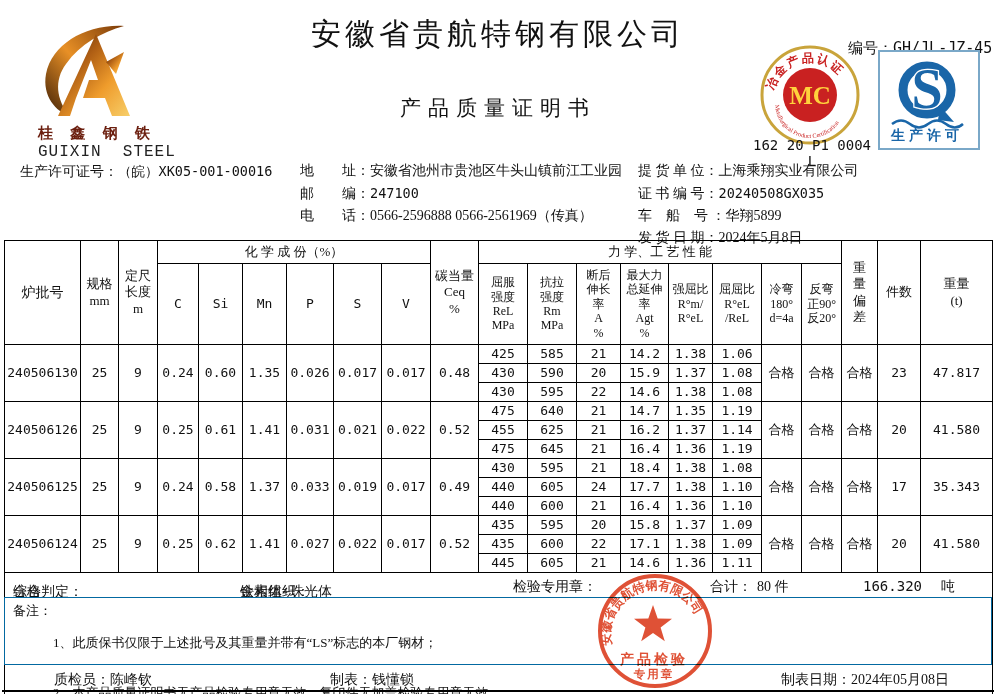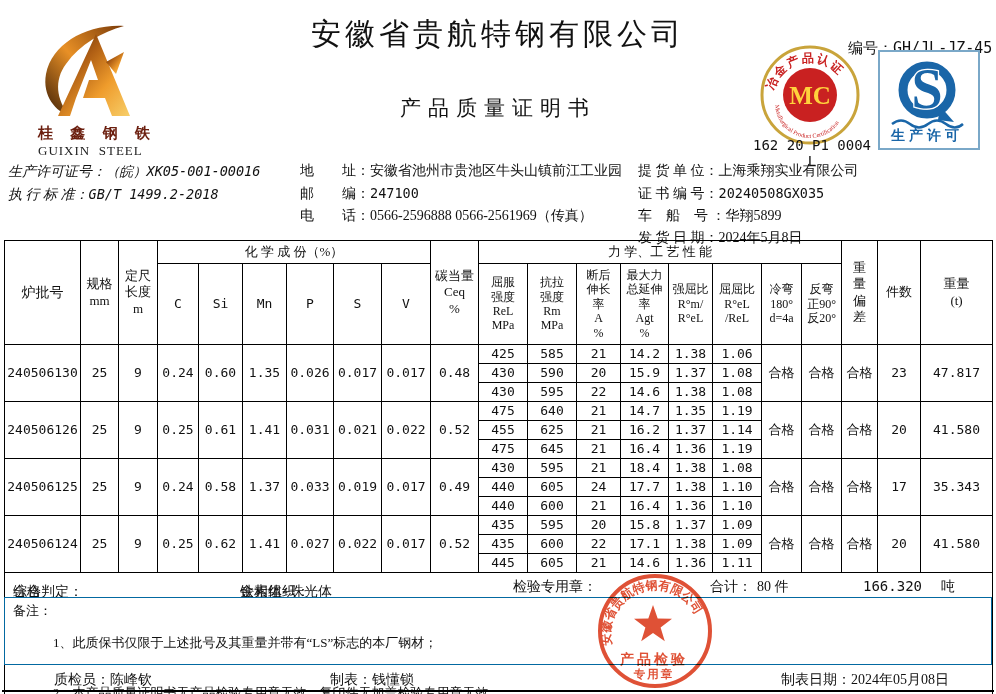--- a/index.html
+++ b/index.html
@@ -13,31 +13,31 @@
 
   
   #title{left:0;right:0;top:14px;text-align:center;font-size:30px;letter-spacing:4px;}
   #subtitle{left:0;right:0;top:94px;text-align:center;font-size:21px;letter-spacing:7px;}
   #doc-no{left:848px;top:23px;font-size:15px;white-space:nowrap;margin-top:16px;}
 
   
   #logo{left:36px;top:22px;width:120px;height:140px;}
   #logo-cn{display:flex;justify-content:space-between;width:112px;margin:2px 0 0 2px;
     font-size:15px;font-weight:bold;color:#6b1e0e;}
-  #logo-en{font-size:13px;letter-spacing:1px;color:#222;margin-left:2px;
-    font-family:Liberation Serif, serif;white-space:pre;}
+  #logo-en{font-size:16px;letter-spacing:1px;color:#222;margin-left:2px;
+    font-family:Liberation Mono, monospace;white-space:pre;}
 
   
   #mc-logo{left:758px;top:45px;width:104px;height:100px;}
   #mc-code{left:750px;top:137px;width:124px;text-align:center;font-size:14px;}
   #qs-logo{left:878px;top:50px;width:98px;height:96px;border:2px solid #7aa8c8;background:#fff;}
 
   
   .info{top:160px;font-size:14px;line-height:22px;white-space:nowrap;}
-  #info-left{left:8px;font-style:italic;}
+  #info-left{left:20px;}
   #info-mid{left:300px;}
   #info-right{left:638px;}
   .info .val{white-space:pre;font-family:"DejaVu Sans Mono","Liberation Mono",monospace;font-size:13.5px;}
   .info .lab{white-space:pre;}
 
   
   #qtable{position:absolute;left:4px;top:240px;width:988px;border-collapse:collapse;
     table-layout:fixed;text-align:center;}
   #qtable th,#qtable td{border:1px solid #000;padding:0;white-space:pre-line;}
   #qtable thead th{font-weight:normal;font-size:13px;line-height:1.25;}
@@ -123,21 +123,20 @@
     <circle cx="47" cy="38" r="24" fill="none" stroke="#1a66a8" stroke-width="9"></circle>
     <path d="M60,54 L74,70 L58,68 Z" fill="#1a66a8"></path>
     <text x="47" y="56" text-anchor="middle" font-size="56" font-weight="bold" font-family="Liberation Serif, serif" fill="#1a66a8" stroke="#ffffff" stroke-width="2.5" style="paint-order:stroke">S</text>
     <path d="M12,72 q9,-7 18,0 t18,0 t18,0 t17,0" fill="none" stroke="#1a66a8" stroke-width="2.5"></path>
     <text x="47" y="88" text-anchor="middle" font-size="14" font-weight="bold" fill="#1a66a8" letter-spacing="4">生产许可</text>
   </svg>
 </div>
 
 <div class="abs info" id="info-left">
   <div><span class="lab">生产许可证号：</span><span class="val">（皖）XK05-001-00016</span></div>
-  <div><span class="lab">执 行 标 准：</span><span class="val">GB/T 1499.2-2018</span></div>
 </div>
 <div class="abs info" id="info-mid">
   <div><span class="lab">地　　址：</span><span>安徽省池州市贵池区牛头山镇前江工业园</span></div>
   <div><span class="lab">邮　　编：</span><span class="val">247100</span></div>
   <div><span class="lab">电　　话：</span><span>0566-2596888  0566-2561969（传真）</span></div>
 </div>
 <div class="abs info" id="info-right">
   <div><span class="lab">提 货 单 位：</span><span>上海乘翔实业有限公司</span></div>
   <div><span class="lab">证 书 编 号：</span><span class="val">20240508GX035</span></div>
   <div><span class="lab">车　船　号 ：</span><span>华翔5899</span></div>

